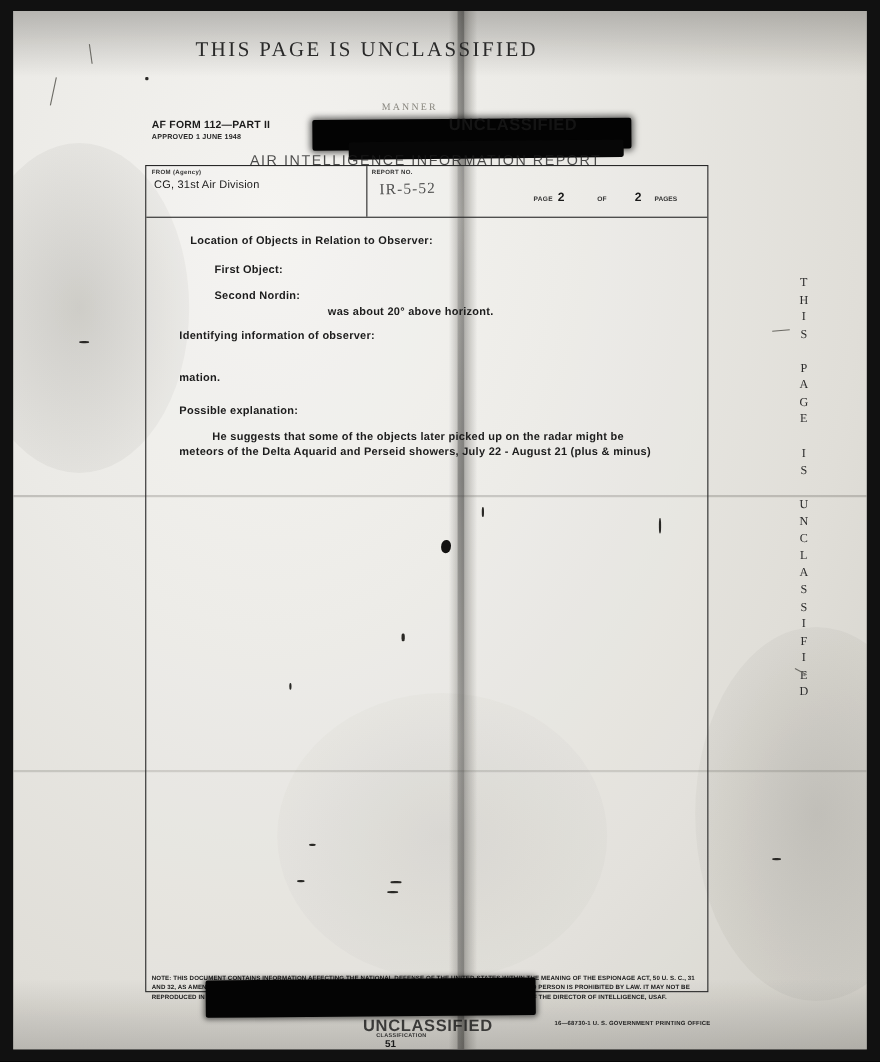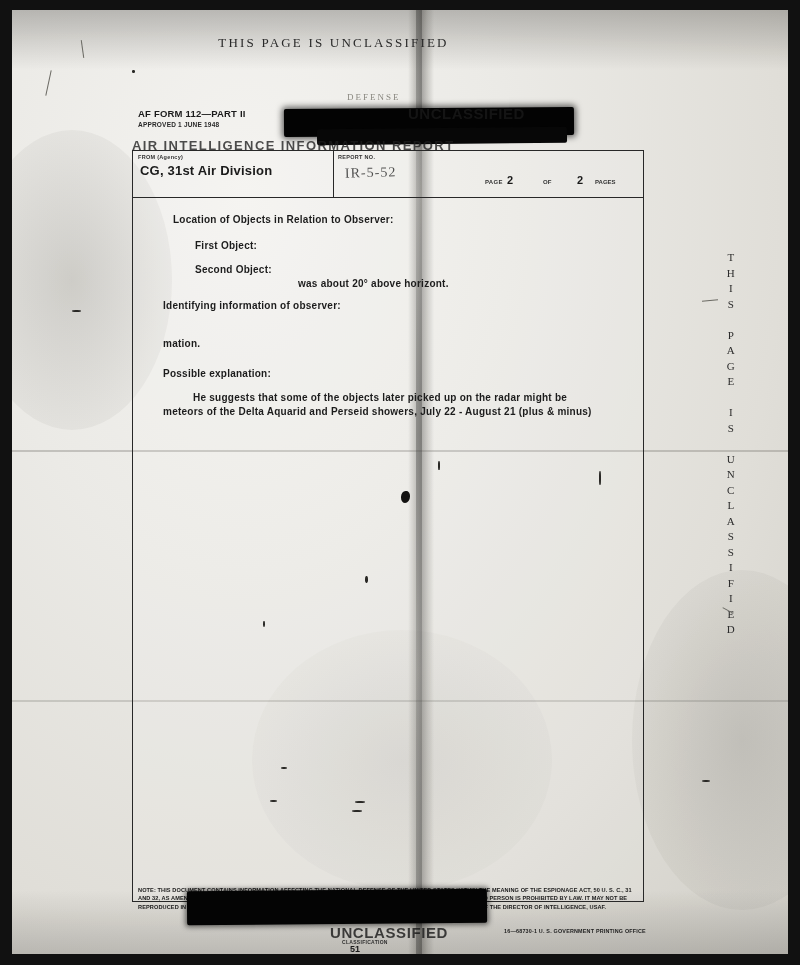--- a/index.html
+++ b/index.html
@@ -80,21 +80,21 @@
   }
 
   
   #top-banner {
     position: absolute;
     top: 25px;
     left: 0;
     width: 643px;
     text-align: center;
     font-family: "Liberation Serif", serif;
-    font-size: 13px;
+    font-size: 19px;
     letter-spacing: 2.2px;
     color: #2b2b2b;
   }
 
   
   #form-box {
     position: absolute;
     left: 120px;
     top: 140px;
     width: 510px;
@@ -162,22 +162,23 @@
     background: #090909;
     border-radius: 2px;
     transform: rotate(-0.6deg);
   }
 
   #report-title {
     position: absolute;
     left: 0;
     top: 36px;
     width: 510px;
+    text-align: center;
     font-size: 13px;
-    font-weight: bold;
+    font-weight: normal;
     letter-spacing: 1.4px;
     color: #1f1f1f;
     opacity: 0.78;
   }
 
   #secret-faint {
     position: absolute;
     left: 215px;
     top: -10px;
     font-size: 9px;
@@ -210,22 +211,22 @@
     letter-spacing: 0.3px;
   }
   #from-label { position: absolute; left: 5px; top: 3px; }
   #report-label { position: absolute; left: 205px; top: 3px; }
 
   #from-value {
     position: absolute;
     left: 7px;
     top: 12px;
     font-family: "Liberation Sans", sans-serif;
-    font-size: 13px;
-    font-weight: bold;
+    font-size: 10px;
+    font-weight: normal;
     color: #1c1c1c;
     letter-spacing: 0.2px;
   }
   #report-value {
     position: absolute;
     left: 212px;
     top: 14px;
     font-family: "Liberation Serif", serif;
     font-size: 14px;
     color: #2a2a2a;
@@ -374,21 +375,21 @@
     <div class="mottle" style="left:240px;top:620px;width:300px;height:260px;background:radial-gradient(ellipse,rgba(100,98,92,0.12),rgba(100,98,92,0));"></div>
 
     <div id="smear"></div>
     <div id="smear2"></div>
 
     <div id="top-banner">THIS PAGE IS UNCLASSIFIED</div>
 
     <div id="form-header">
       <div class="af-form-no">AF FORM 112—PART II</div>
       <div class="af-approved">APPROVED 1 JUNE 1948</div>
-      <div id="secret-faint">DEFENSE</div>
+      <div id="secret-faint">MANNER</div>
       <div id="redaction-top"></div>
       <div id="redaction-top2"></div>
       <div id="unclass-stamp-top">UNCLASSIFIED</div>
       <div id="report-title">AIR INTELLIGENCE INFORMATION REPORT</div>
     </div>
 
     <div id="form-box">
 
       <div id="hdr-row">
         <div id="hdr-divider"></div>
@@ -398,21 +399,21 @@
         <div id="report-value">IR-5-52</div>
         <div id="page-of">PAGE</div>
         <div class="pg-num" id="pg-cur">2</div>
         <div id="of-label">OF</div>
         <div class="pg-num" id="pg-tot">2</div>
         <div id="pages-label">PAGES</div>
       </div>
 
       <div class="body-text bold" style="left:40px;top:62px;">Location of Objects in Relation to Observer:</div>
       <div class="body-text bold" style="left:62px;top:88px;text-align:center;">First Object:</div>
-      <div class="body-text bold" style="left:62px;top:112px;">Second Object:</div>
+      <div class="body-text bold" style="left:62px;top:112px;">Second Nordin:</div>
       <div class="body-text bold" style="left:165px;top:126px;">was about 20° above horizont.</div>
       <div class="body-text bold" style="left:30px;top:148px;">Identifying information of observer:</div>
       <div class="body-text bold" style="left:30px;top:186px;">mation.</div>
       <div class="body-text bold" style="left:30px;top:216px;">Possible explanation:</div>
       <div class="body-text bold" style="left:60px;top:240px;">He suggests that some of the objects later picked up on the radar might be</div>
       <div class="body-text bold" style="left:30px;top:254px;">meteors of the Delta Aquarid and Perseid showers, July 22 - August 21 (plus &amp; minus)</div>
 
       <div class="blob" style="left:268px;top:340px;width:9px;height:12px;"></div>
       <div class="speck" style="left:232px;top:425px;width:3px;height:7px;"></div>
       <div class="speck" style="left:305px;top:310px;width:2px;height:9px;"></div>

